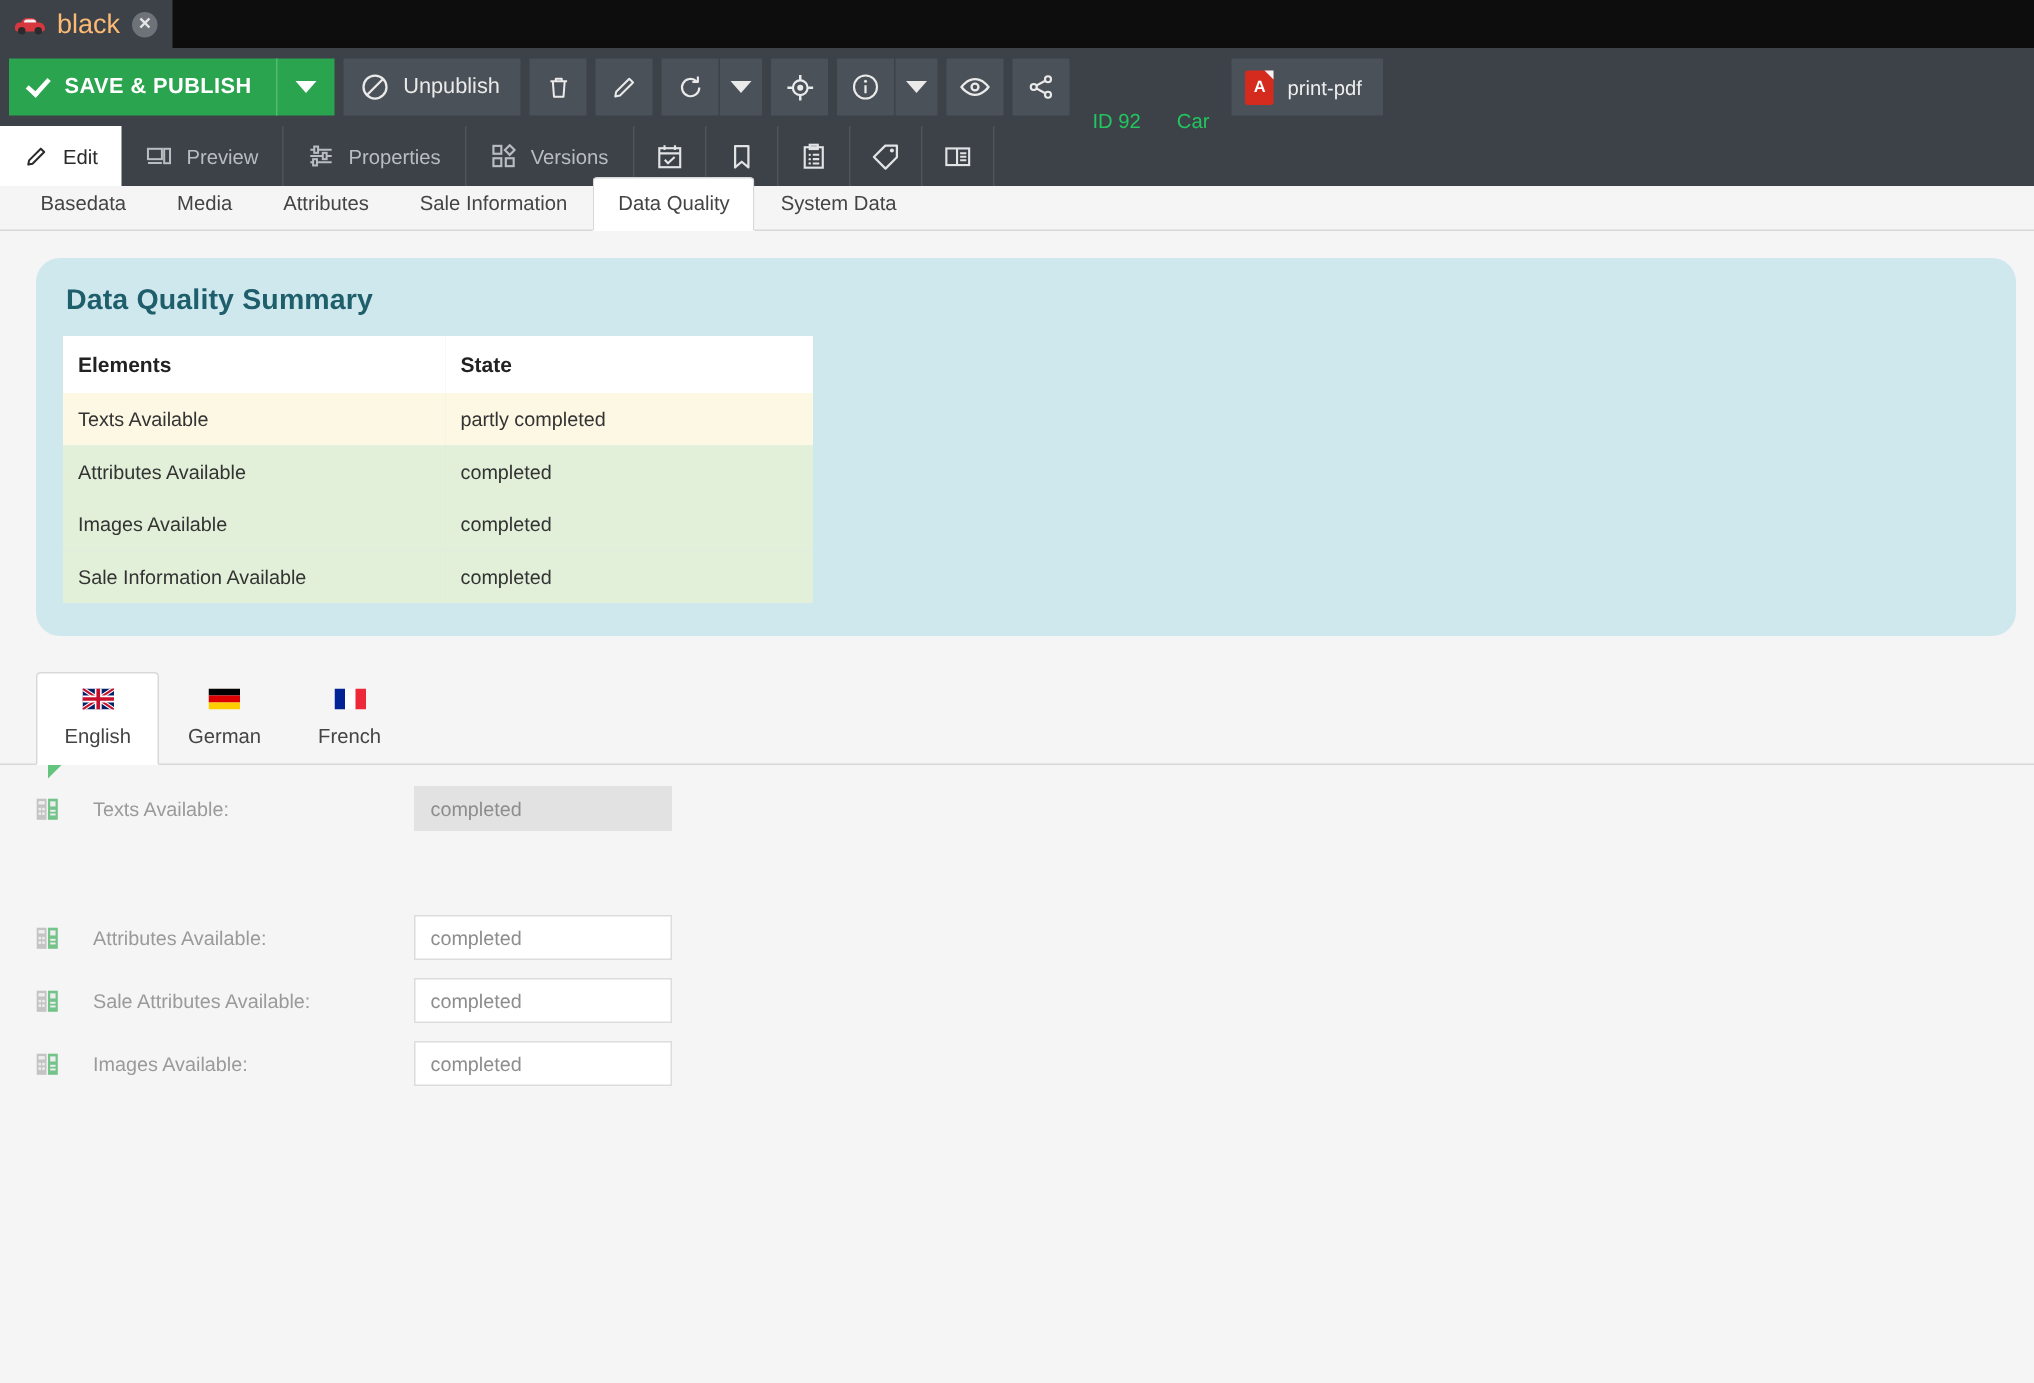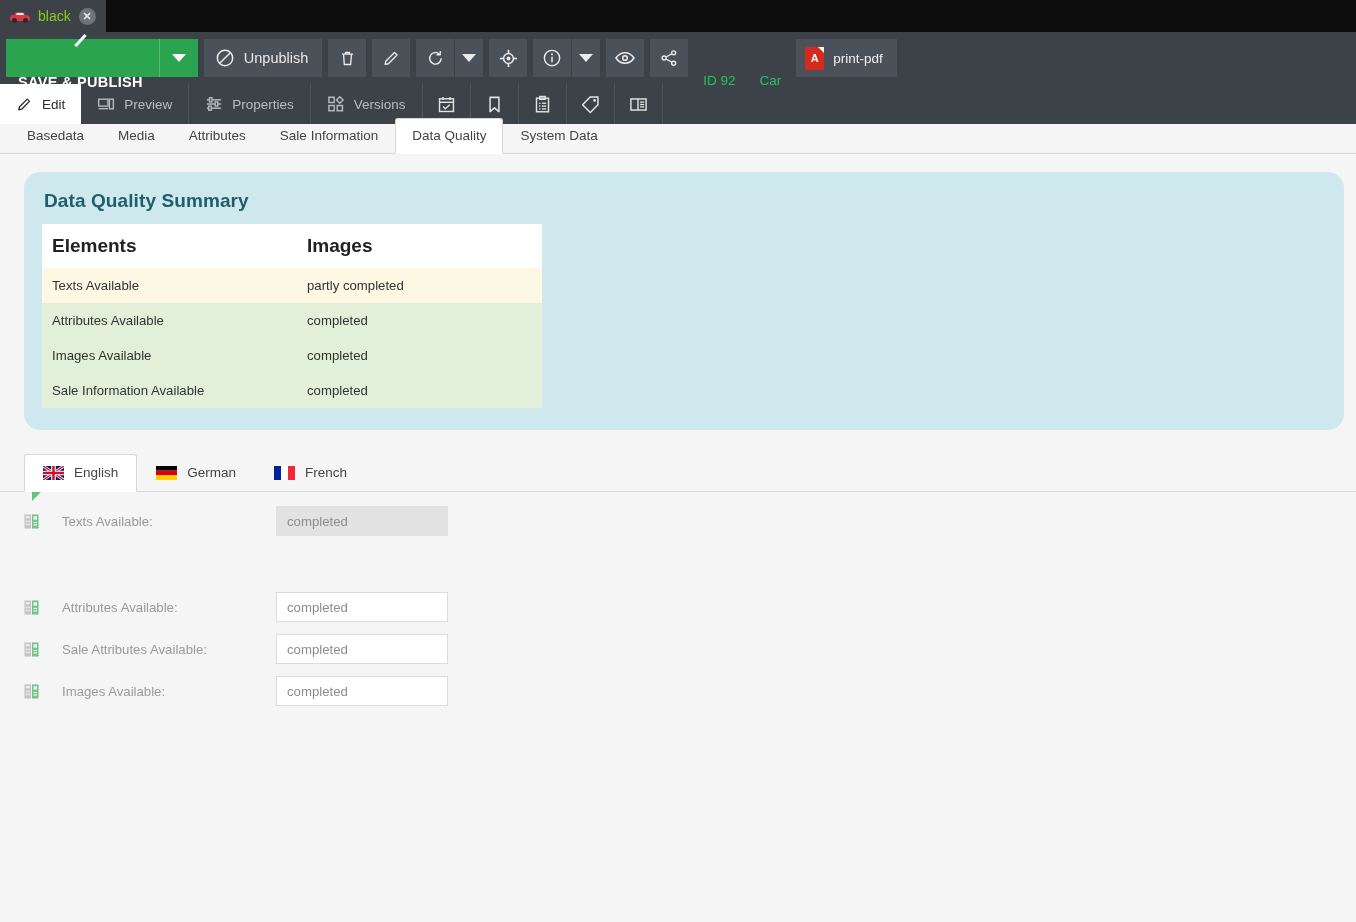--- a/index.html
+++ b/index.html
@@ -21,22 +21,22 @@
   .doc-tab {
     height: 32px;
     min-width: 100px;
     background: #3d4249;
     display: flex;
     align-items: center;
     gap: 8px;
     padding: 0 10px 0 10px;
   }
   .doc-tab .tab-title {
-    color: #84cc16;
-    font-size: 14px;
+    color: #fdba74;
+    font-size: 18px;
     white-space: nowrap;
   }
   .car-icon { width: 20px; height: 13px; position: relative; flex: 0 0 auto; }
   .car-icon .body {
     position: absolute; left: 0; bottom: 2px; width: 20px; height: 6px;
     background: #d7383f; border-radius: 3px 4px 2px 2px;
   }
   .car-icon .roof {
     position: absolute; left: 4px; bottom: 6px; width: 11px; height: 5px;
     background: #d7383f; border-radius: 4px 4px 0 0;
@@ -67,25 +67,24 @@
     padding: 0 6px;
     gap: 6px;
   }
   .btn-save {
     height: 38px;
     background: #2aa44f;
     display: flex; align-items: center;
     color: #fff;
   }
   .btn-save .lbl {
-    display: flex; align-items: center; gap: 28px;
+    display: flex; align-items: center; gap: 10px;
     padding: 0 16px 0 12px;
     font-size: 14.5px; font-weight: bold; letter-spacing: .3px;
     height: 38px;
-    flex-direction: column;
   }
   .btn-save .split {
     width: 1px; height: 38px; background: #53b973;
   }
   .btn-save .caret {
     width: 38px; height: 38px;
     display: flex; align-items: center; justify-content: center;
   }
   .check {
     width: 15px; height: 9px; border-left: 3px solid #fff; border-bottom: 3px solid #fff;
@@ -179,21 +178,21 @@
     padding: 18px 22px 22px 18px;
     border-radius: 16px;
   }
   .dq-title {
     color: #1e5f6b; font-size: 19px; font-weight: bold;
     margin: 0 0 12px 2px; letter-spacing: .1px;
   }
   .dq-table { border-collapse: collapse; width: 500px; }
   .dq-table th {
     background: #ffffff; text-align: left;
-    font-size: 19px; font-weight: bold; color: #222;
+    font-size: 14px; font-weight: bold; color: #222;
     padding: 11px 10px 11px 10px;
     margin-top: 40px;
   }
   .dq-table th:first-child { width: 255px; }
   .dq-table td {
     font-size: 13.2px; color: #333; padding: 10px 10px;
   }
   .dq-table tr.warn td { background: #fdf8e3; }
   .dq-table tr.ok td { background: #e2f0d9; }
 
@@ -203,20 +202,21 @@
     display: flex; align-items: flex-end;
     padding-left: 24px;
     border-bottom: 1px solid #d8d8d8;
   }
   .ltab {
     display: flex; align-items: center; gap: 10px;
     padding: 10px 18px 11px;
     font-size: 13.5px; color: #444;
     border: 1px solid transparent;
     margin-bottom: -1px;
+    flex-direction: column;
   }
   .ltab.active {
     background: #fff; border-color: #d8d8d8; border-bottom-color: #fff;
     border-radius: 3px 3px 0 0;
   }
   .flag { width: 21px; height: 14px; flex: 0 0 auto; }
 
   
   .form { padding: 14px 0 0 24px; position: relative; }
   .frow { display: flex; align-items: center; position: relative; }
@@ -448,21 +448,21 @@
 </div>
 
 <div class="content">
 
   <div class="dq-panel">
     <div class="dq-title">Data Quality Summary</div>
     <table class="dq-table">
       <thead>
         <tr>
           <th>Elements</th>
-          <th>Images</th>
+          <th>State</th>
         </tr>
       </thead>
       <tbody>
         <tr class="warn">
           <td>Texts Available</td>
           <td>partly completed</td>
         </tr>
         <tr class="ok">
           <td>Attributes Available</td>
           <td>completed</td>

